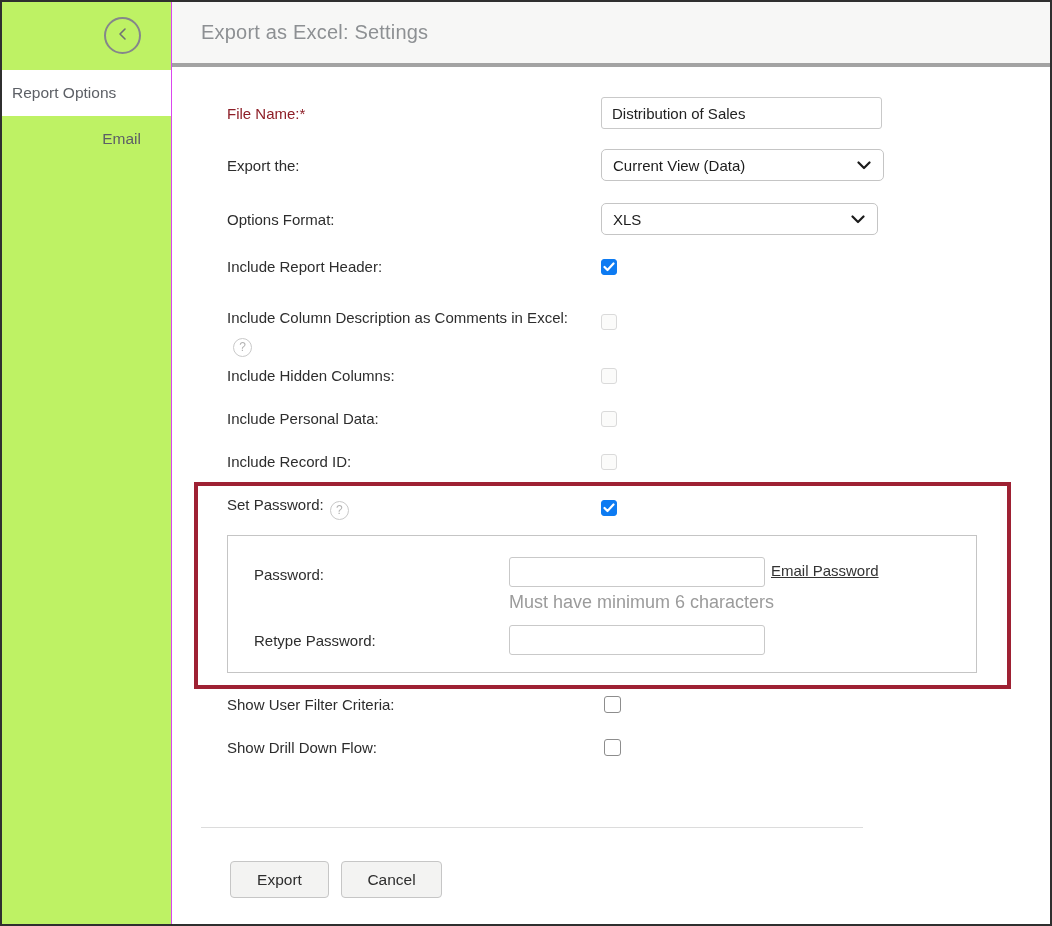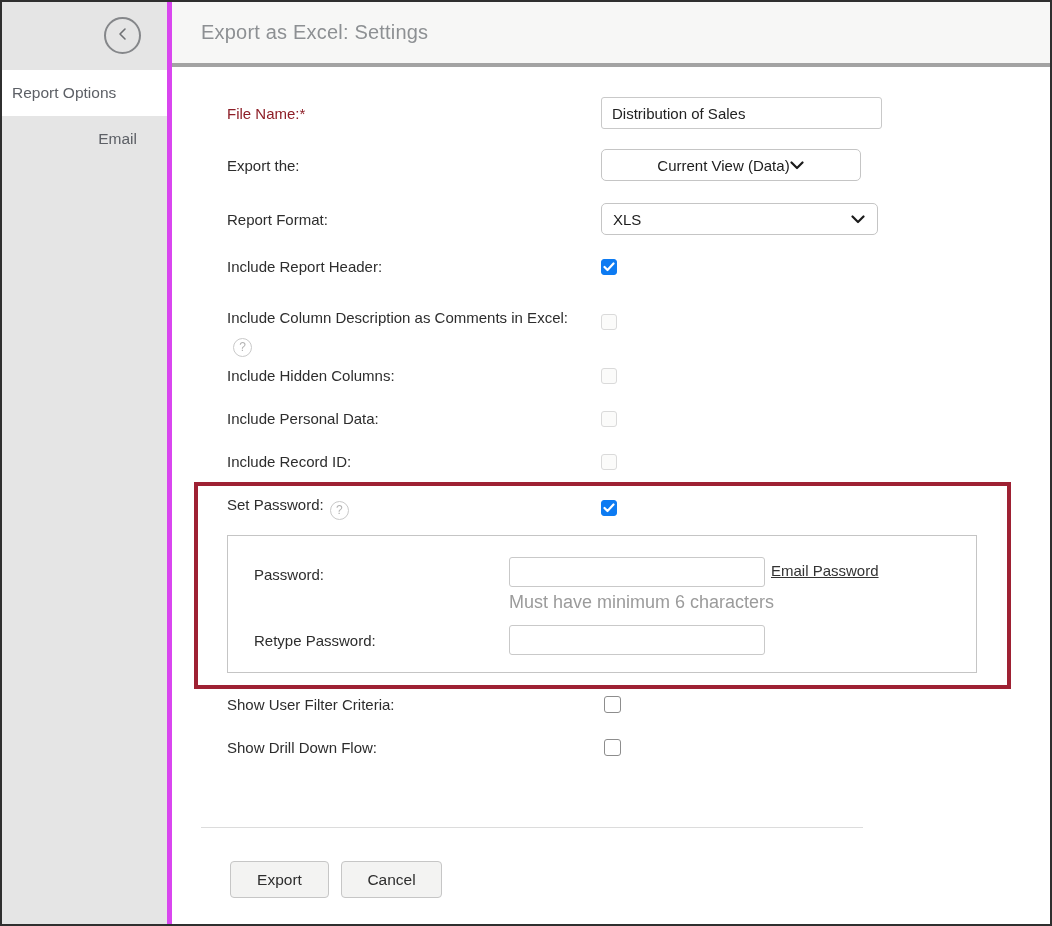--- a/index.html
+++ b/index.html
@@ -7,21 +7,21 @@
   body { font-family:"Liberation Sans", "DejaVu Sans", sans-serif; }
 
   .page {
     position:relative; width:1052px; height:926px;
     background:#ffffff; border:2px solid #2f2f2f; overflow:hidden;
   }
 
   
   .sidebar {
     position:absolute; left:0; top:0; width:170px; height:100%;
-    background:#e5e5e5; border-right:5px solid #d946ef;
+    background:#bef264; border-right:1px solid #d946ef;
   }
   .back-btn {
     position:absolute; left:102px; top:15px; width:37px; height:37px;
     border:2px solid #85878a; border-radius:50%;
     display:flex; align-items:center; justify-content:center;
     cursor:pointer; background:transparent;
   }
   .nav-item {
     position:absolute; left:0; width:100%; height:46px;
     display:flex; align-items:center;
@@ -130,32 +130,32 @@
 
   <div class="content">
 
     <div class="row" style="left:54px; top:29px; right:0;">
       <div class="label-col lbl red-lbl">File Name:*</div>
       <input class="text-input" style="width: 281px;" type="text" value="Distribution of Sales">
     </div>
 
     <div class="row" style="left:54px; top:81px; right:0;">
       <div class="label-col lbl">Export the:</div>
-      <div class="select" style="width:260px;justify-content:center;">
+      <div class="select" style="width:283px;">
         <span class="sel-val">Current View (Data)</span>
         <span>
           <svg width="14" height="9" viewBox="0 0 14 9">
             <polyline points="1.5,1.5 7,7 12.5,1.5" fill="none" stroke="#1b1b1b" stroke-width="2.2" stroke-linecap="round" stroke-linejoin="round"></polyline>
           </svg>
         </span>
       </div>
     </div>
 
     <div class="row" style="left:54px; top:135px; right:0;">
-      <div class="label-col lbl">Report Format:</div>
+      <div class="label-col lbl">Options Format:</div>
       <div class="select" style="width:277px;">
         <span class="sel-val">XLS</span>
         <span>
           <svg width="14" height="9" viewBox="0 0 14 9">
             <polyline points="1.5,1.5 7,7 12.5,1.5" fill="none" stroke="#1b1b1b" stroke-width="2.2" stroke-linecap="round" stroke-linejoin="round"></polyline>
           </svg>
         </span>
       </div>
     </div>
 

